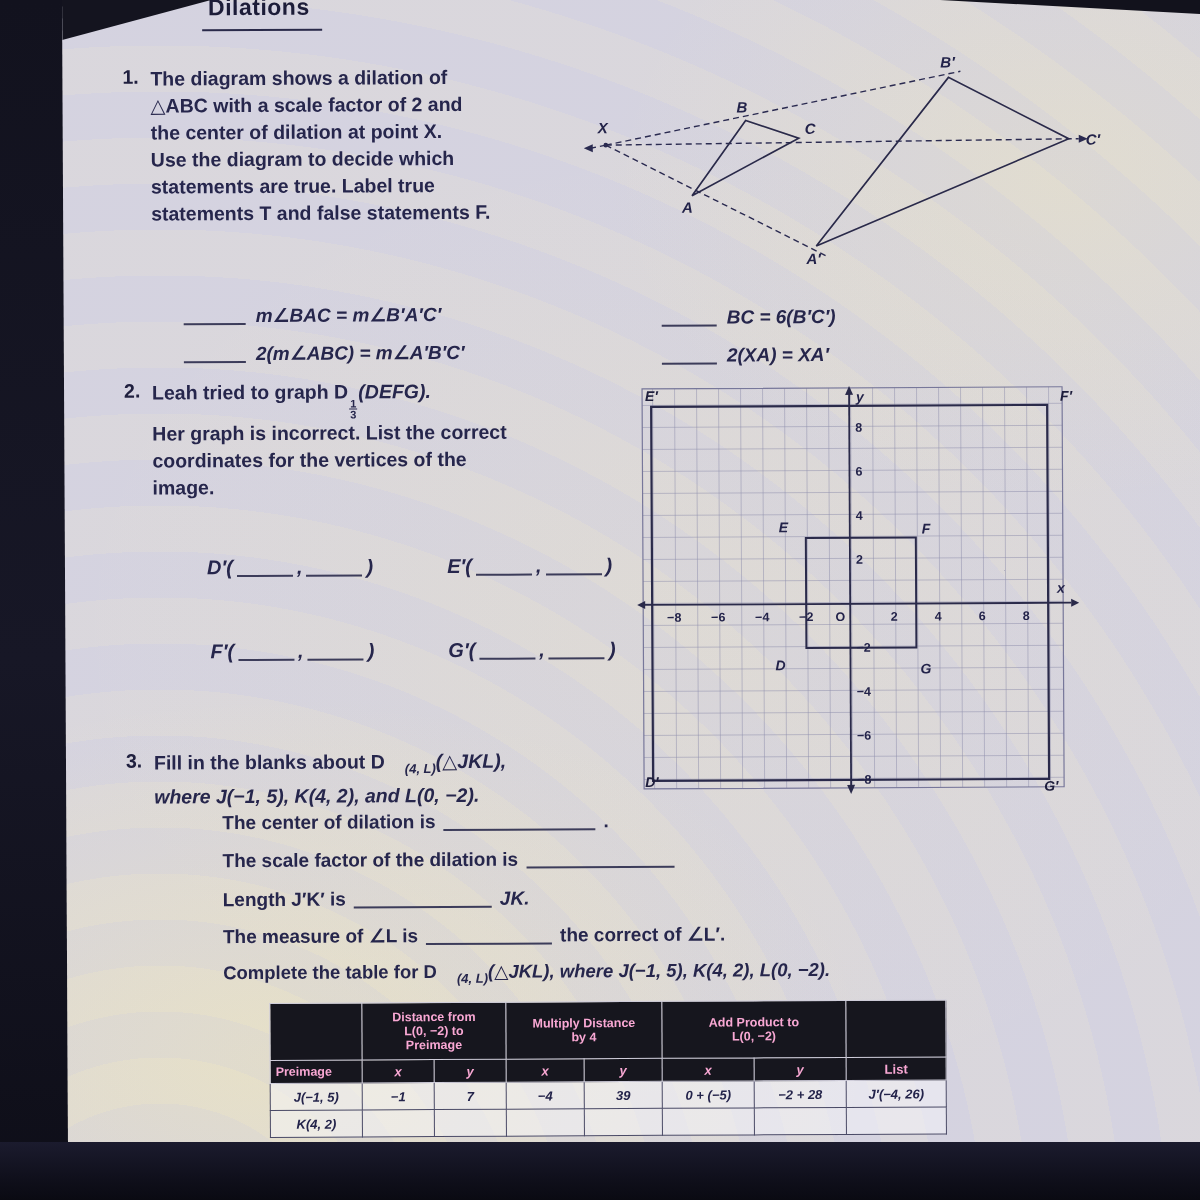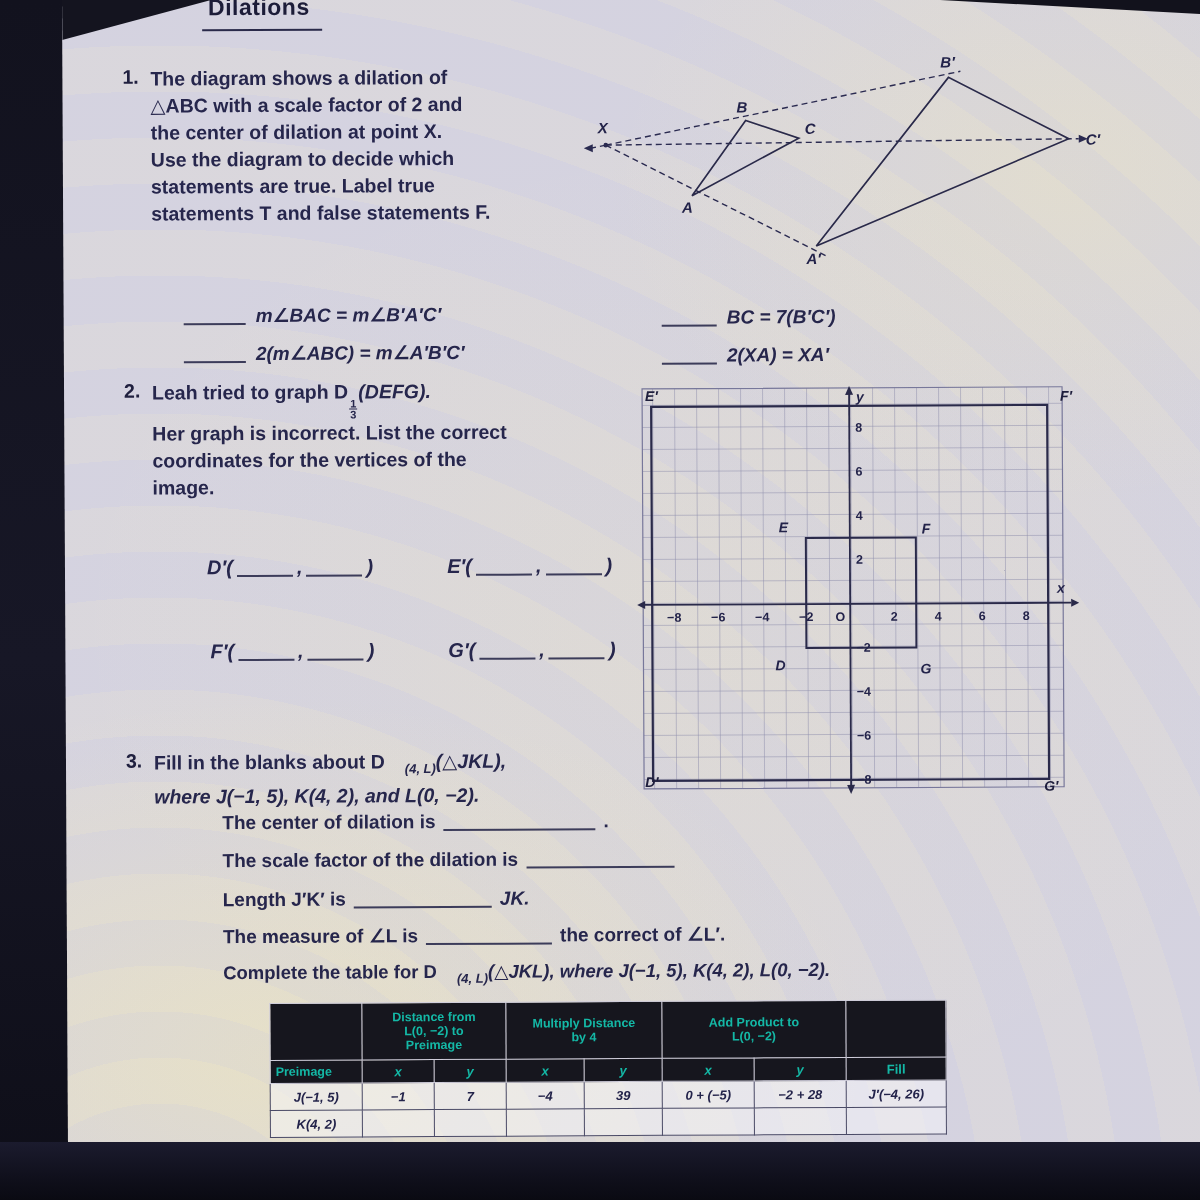--- a/index.html
+++ b/index.html
@@ -50,21 +50,21 @@
   .fill-line{font-size:19px;font-weight:600;color:#26264c;white-space:nowrap;}
   .fill-line .blank{margin:0 8px;}
 
   svg text{font-family:"Liberation Sans","DejaVu Sans",sans-serif;}
   .ptlabel{font-size:15px;font-style:italic;font-weight:600;fill:#23234a;}
   .ticklabel{font-size:12.5px;font-weight:700;fill:#23234a;}
   .cornerlabel{font-size:14px;font-style:italic;font-weight:700;fill:#1e1e3c;}
   .sqlabel{font-size:14px;font-style:italic;font-weight:700;fill:#23234a;}
 
   table.dtable{border-collapse:collapse;width:676px;table-layout:fixed;font-size:13px;}
-  table.dtable th{background:#16161e;color:#14b8a6;border:1px solid #cfcdda;
+  table.dtable th{background:#16161e;color:#f9a8d4;border:1px solid #cfcdda;
     font-weight:700;text-align:center;vertical-align:middle;padding:2px 13px;}
   table.dtable th.group{font-size:12.5px;line-height:14px;white-space:pre-line;height:52px;}
   table.dtable th.sub{font-style:italic;font-size:13px;height:18px;}
   table.dtable th.side{text-align:left;padding-left:5px;font-size:12.5px;}
   table.dtable td{border:1px solid #4a4a66;background:rgba(248,248,252,0.5);
     color:#23234a;text-align:center;height:24px;padding:1px 3px;font-weight:600;font-style:italic;}
 </style>
 </head>
 <body>
 
@@ -105,21 +105,21 @@
     <text x="507" y="98" class="ptlabel">C′</text>
   </svg>
 
   <div class="abs stmt" style="left:120px;top:305px;">
     <span class="blank"></span><span>m∠BAC = m∠B′A′C′</span>
   </div>
   <div class="abs stmt" style="left:120px;top:343px;">
     <span class="blank"></span><span>2(m∠ABC) = m∠A′B′C′</span>
   </div>
   <div class="abs stmt" style="left:598px;top:309px;">
-    <span class="blank" style="width:55px;"></span><span>BC = 7(B′C′)</span>
+    <span class="blank" style="width:55px;"></span><span>BC = 6(B′C′)</span>
   </div>
   <div class="abs stmt" style="left:598px;top:347px;">
     <span class="blank" style="width:55px;"></span><span>2(XA) = XA′</span>
   </div>
 
   <div class="abs pnum" style="left:60px;top:380px;">2.</div>
   <div class="abs ptext" style="left:88px;top:380px;">
     <div><span>Leah tried to graph D</span><span class="frac">
           <span>1</span>
           <span class="den">3</span>
@@ -242,21 +242,21 @@
       <th></th>
     </tr>
     <tr>
       <th class="side">Preimage</th>
       <th class="sub">x</th>
       <th class="sub">y</th>
       <th class="sub">x</th>
       <th class="sub">y</th>
       <th class="sub">x</th>
       <th class="sub">y</th>
-      <th>Fill</th>
+      <th>List</th>
     </tr>
     <tr>
       <td>J(−1, 5)</td>
       <td>−1</td>
       <td>7</td>
       <td>−4</td>
       <td>39</td>
       <td>0 + (−5)</td>
       <td>−2 + 28</td>
       <td>J′(−4, 26)</td>

